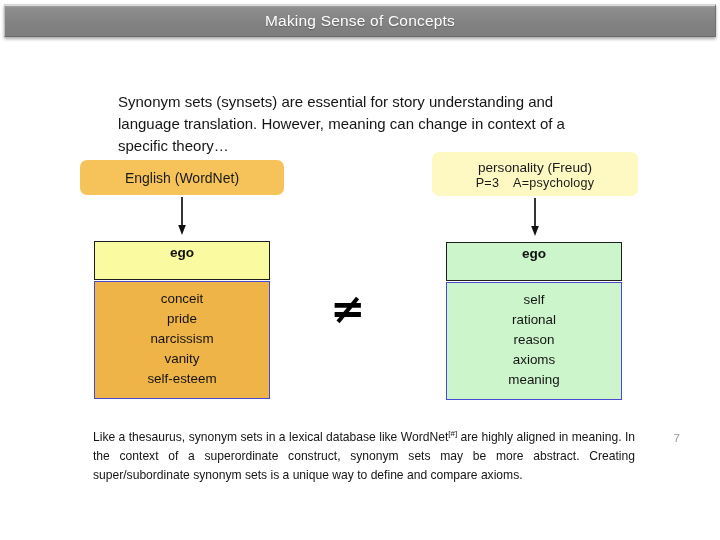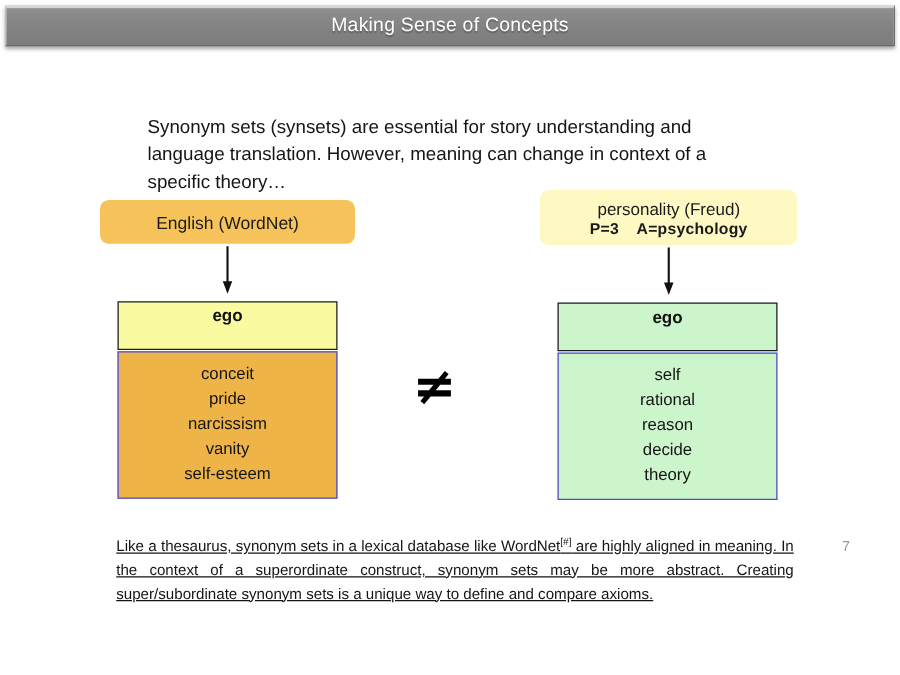--- a/index.html
+++ b/index.html
@@ -50,21 +50,21 @@
     background:#F6C35B;
     width:204px;height:35px;
     font-size:14px;color:#1a1a1a;
   }
   .cap-green{
     background:#fef9c3;
     width:206px;height:44px;
     font-size:13.6px;color:#1a1a1a;
     padding-top:1px;
   }
-  .cap-green .l2{font-weight:bold;font-size:12.6px;margin-top:1px;letter-spacing:.2px;}
+  .cap-green .l2{font-weight:normal;font-size:12.6px;margin-top:1px;letter-spacing:.2px;}
   .cap-green .l2 .sp{display:inline-block;width:14px;}
 
   .arrowwrap{position:relative;height:46px;display:flex;justify-content:center;align-items:flex-start;}
   .arrowwrap svg{display:block;}
 
   .headbox{
     border:1.6px solid #1d1d1d;
     box-sizing:border-box;
     text-align:center;font-weight:bold;font-size:13.6px;
     padding:3px 0 19px 0;
@@ -89,21 +89,20 @@
     font-family:"DejaVu Sans", sans-serif;
     font-size:42px;font-weight:bold;color:#000;
     line-height:1;
   }
 
   
   .outro{
     position:absolute;left:93px;top:428px;width:542px;
     font-size:12.1px;line-height:1.55;color:#151515;
     text-align:justify;
-    text-decoration:underline;
   }
   .outro sup{font-size:8px;vertical-align:super;}
 
   .pageno{
     position:absolute;right:40px;bottom:20px;
     font-size:11.5px;color:#9a9a9a;
   }
 </style>
 </head>
 <body>
@@ -159,22 +158,22 @@
     </div>
 
     <div class="headbox headbox-green">
       <span>ego</span>
     </div>
 
     <div class="bodybox bodybox-green">
       <div>self</div>
       <div>rational</div>
       <div>reason</div>
-      <div>decide</div>
-      <div>theory</div>
+      <div>axioms</div>
+      <div>meaning</div>
     </div>
   </div>
 
   <div class="neq">≠</div>
 
   <div class="outro"><span>Like a thesaurus, synonym sets in a lexical database like WordNet</span><sup>[#]</sup><span> are highly aligned in meaning. In the context of a superordinate construct, synonym sets may be more abstract. Creating super/subordinate synonym sets is a unique way to define and compare axioms.</span></div>
 
   <div class="pageno">7</div>
 
 </div>

